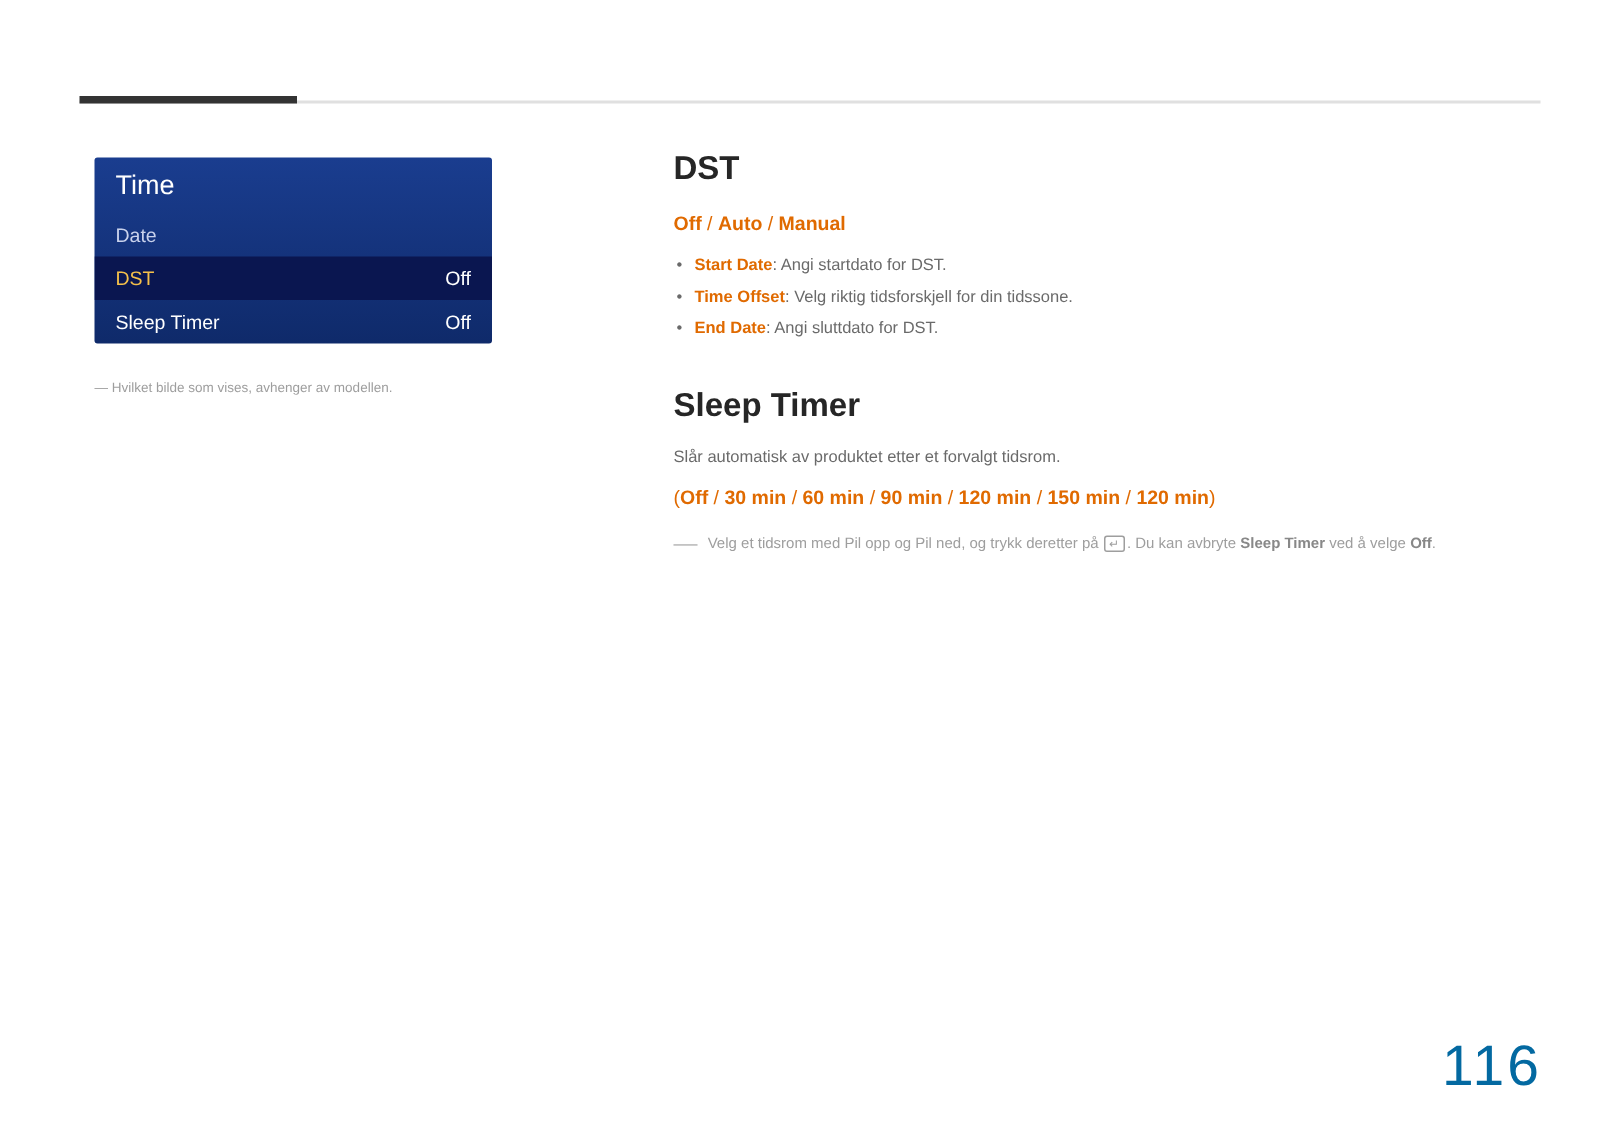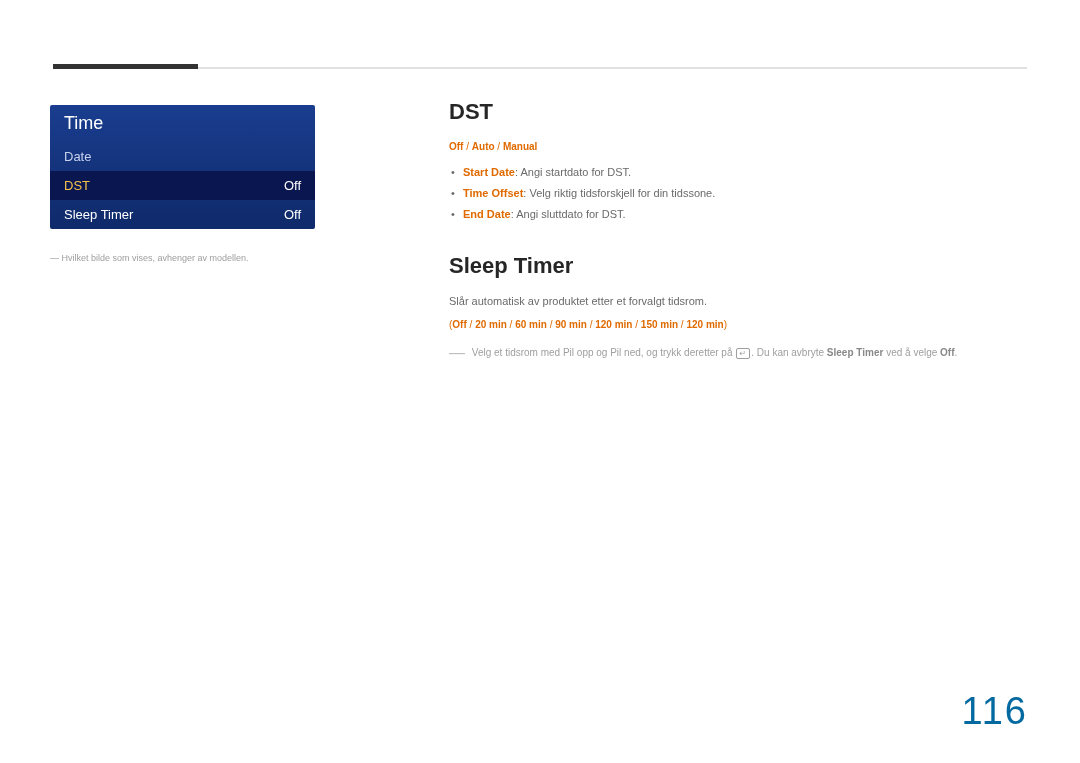--- a/index.html
+++ b/index.html
@@ -24,21 +24,21 @@
     top: 64px;
     left: 53px;
     width: 145px;
     height: 5px;
     background: #333333;
   }
 
   .left-col {
     position: absolute;
     top: 105px;
-    left: 50px;
+    left: 63px;
     width: 265px;
   }
 
   .menu-panel {
     background: linear-gradient(to bottom, #1a3d8f 0%, #0f2a6a 100%);
     border-radius: 2px;
     overflow: hidden;
   }
   .menu-title {
     color: #ffffff;
@@ -85,21 +85,21 @@
   }
   .section-heading.sleep { margin-top: 28px; }
 
   .body-text {
     font-size: 11px;
     color: #6a6a6a;
     line-height: 1.6;
     margin-bottom: 7px;
   }
   .orange-line {
-    font-size: 10px;
+    font-size: 13px;
     color: #e06a00;
     font-weight: bold;
     line-height: 1.6;
     margin-bottom: 7px;
   }
   .orange-line .sep { color: #e06a00; font-weight: normal; }
   .orange-line .parenb { color: #e06a00; font-weight: normal;}
 
   .bullet-list {
     list-style: none;
@@ -200,21 +200,21 @@
   </div>
   <ul class="bullet-list">
     <li><span class="b-key">Start Date</span><span>: Angi startdato for DST.</span></li>
     <li><span class="b-key">Time Offset</span><span>: Velg riktig tidsforskjell for din tidssone.</span></li>
     <li><span class="b-key">End Date</span><span>: Angi sluttdato for DST.</span></li>
   </ul>
 
   <div class="section-heading sleep">Sleep Timer</div>
   <div class="body-text">Slår automatisk av produktet etter et forvalgt tidsrom.</div>
   <div class="orange-line">
-    <span class="parenb">(</span><span>Off</span><span class="sep"> / </span><span>20 min</span><span class="sep"> / </span><span>60 min</span><span class="sep"> / </span><span>90 min</span><span class="sep"> / </span><span>120 min</span><span class="sep"> / </span><span>150 min</span><span class="sep"> / </span><span>120 min</span><span class="parenb">)</span>
+    <span class="parenb">(</span><span>Off</span><span class="sep"> / </span><span>30 min</span><span class="sep"> / </span><span>60 min</span><span class="sep"> / </span><span>90 min</span><span class="sep"> / </span><span>120 min</span><span class="sep"> / </span><span>150 min</span><span class="sep"> / </span><span>120 min</span><span class="parenb">)</span>
   </div>
   <div class="dash-note">
     <span>Velg et tidsrom med Pil opp og Pil ned, og trykk deretter på </span><span class="enter-icon"></span><span>. Du kan avbryte </span><span class="b-strong">Sleep Timer</span><span> ved å velge </span><span class="b-strong">Off</span><span>.</span>
   </div>
 
 </div>
 
 <div class="page-number">116</div>
 
 </body></html>

